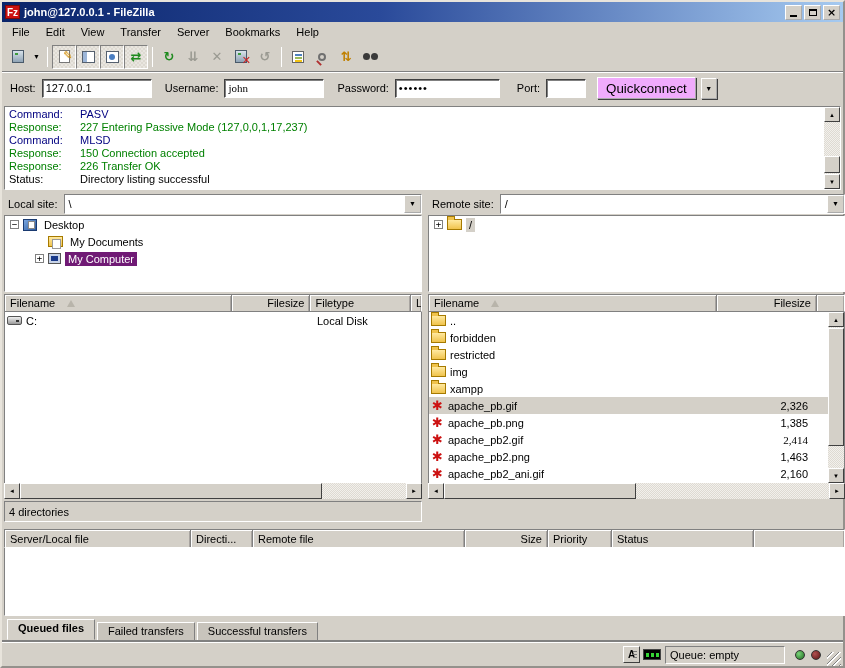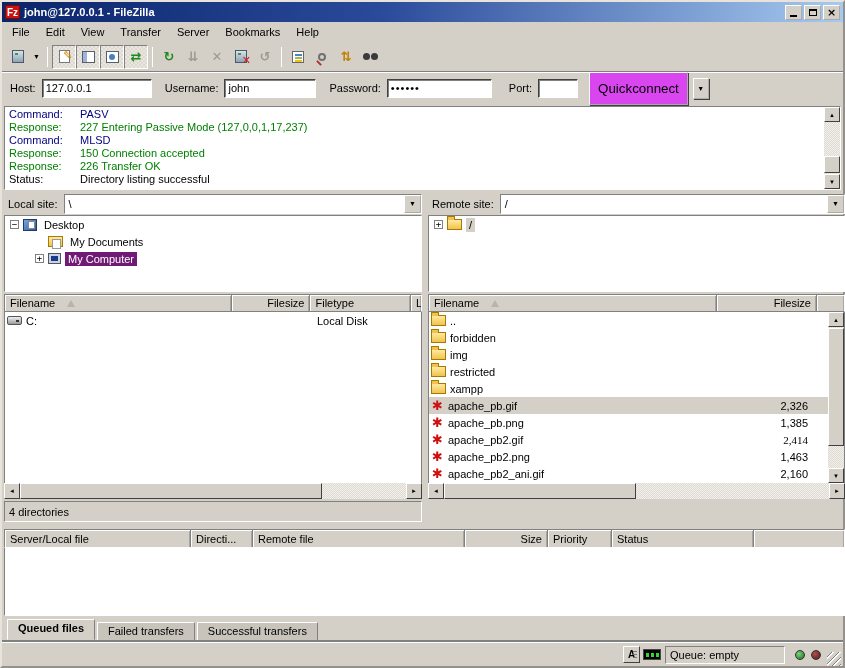--- a/index.html
+++ b/index.html
@@ -52,21 +52,21 @@
   .ico-bars::after{content:"";position:absolute;left:2px;top:2px;width:7px;height:2px;background:#4f81bd;
     box-shadow:0 3px 0 #9bbb59,0 6px 0 #f2c314;}
   .ico-mag{width:8px;height:8px;border:2px solid #707070;border-radius:50%;position:relative;}
   .ico-mag::after{content:"";position:absolute;left:-4px;top:7px;width:6px;height:2px;background:#b03030;transform:rotate(45deg);}
   .ico-binoc{width:7px;height:7px;border-radius:50%;background:#3a3a3a;box-shadow:8px 0 0 #3a3a3a;margin-right:8px;}
   
   .quickbar{position:absolute;left:0;top:71px;right:0;height:30px;display:flex;align-items:center;gap:5px;padding-left:8px;}
   .qc-label{margin-right:1px;}
   input.qc-input{height:19px;border:1px solid;border-color:#404040 #fff #fff #404040;box-shadow:inset 1px 1px 0 #808080;
     background:#fff;font-family:inherit;font-size:11px;padding:1px 3px;}
-  .qc-btn{height:33px;padding:0 8px;background:#d946ef;border:1px outset #fff;box-shadow:1px 1px 0 #404040;margin-left:6px;}
+  .qc-btn{height:22px;padding:0 8px;background:#f0abfc;border:1px outset #fff;box-shadow:1px 1px 0 #404040;margin-left:6px;}
   .qc-drop{width:16px;height:21px;background:#d4d0c8;border:1px outset #fff;box-shadow:1px 1px 0 #404040;
     display:flex;align-items:center;justify-content:center;font-size:7px;}
   
   .logpane{position:absolute;left:2px;top:104px;width:837px;height:84px;background:#fff;
     border:1px solid;border-color:#808080 #fff #fff #808080;}
   .log-lines{position:absolute;left:1px;top:1px;right:17px;bottom:1px;overflow:hidden;}
   .log-line{display:flex;height:13px;line-height:13px;white-space:nowrap;}
   .log-label{width:74px;flex:none;padding-left:3px;}
   .log-command{color:#000080;}
   .log-response{color:#008000;}
@@ -235,21 +235,21 @@
       </div>
     <div class="tb-btn">
         <span class="ico-binoc"></span>
       </div>
   </div>
 
   <div class="quickbar">
     <span class="qc-label">Host:</span>
     <input class="qc-input" style="width: 110px;" value="127.0.0.1">
     <span class="qc-label" style="margin-left:8px;">Username:</span>
-    <input class="qc-input" style="width: 92px;" value="john">
+    <input class="qc-input" style="width: 100px; font-family: Liberation Serif, serif;" value="john">
     <span class="qc-label" style="margin-left:8px;">Password:</span>
     <input class="qc-input" style="width: 105px; letter-spacing: 1px;" value="••••••">
     <span class="qc-label" style="margin-left:12px;">Port:</span>
     <input class="qc-input" style="width: 40px;" value="">
     <button class="qc-btn">Quickconnect</button>
     <div class="qc-drop">▼</div>
   </div>
 
   <div class="logpane">
     <div class="log-lines">
@@ -381,28 +381,28 @@
     <div class="frow">
         <span class="fname" style="width:288px;">
           <span class="icon folder-icon"></span>
           <span>forbidden</span>
         </span>
         <span class="fsize" style="width:97px;"></span>
       </div>
     <div class="frow">
         <span class="fname" style="width:288px;">
           <span class="icon folder-icon"></span>
+          <span>restricted</span>
+        </span>
+        <span class="fsize" style="width:97px;"></span>
+      </div>
+    <div class="frow">
+        <span class="fname" style="width:288px;">
+          <span class="icon folder-icon"></span>
           <span>img</span>
-        </span>
-        <span class="fsize" style="width:97px;"></span>
-      </div>
-    <div class="frow">
-        <span class="fname" style="width:288px;">
-          <span class="icon folder-icon"></span>
-          <span>restricted</span>
         </span>
         <span class="fsize" style="width:97px;"></span>
       </div>
     <div class="frow">
         <span class="fname" style="width:288px;">
           <span class="icon folder-icon"></span>
           <span>xampp</span>
         </span>
         <span class="fsize" style="width:97px;"></span>
       </div>

